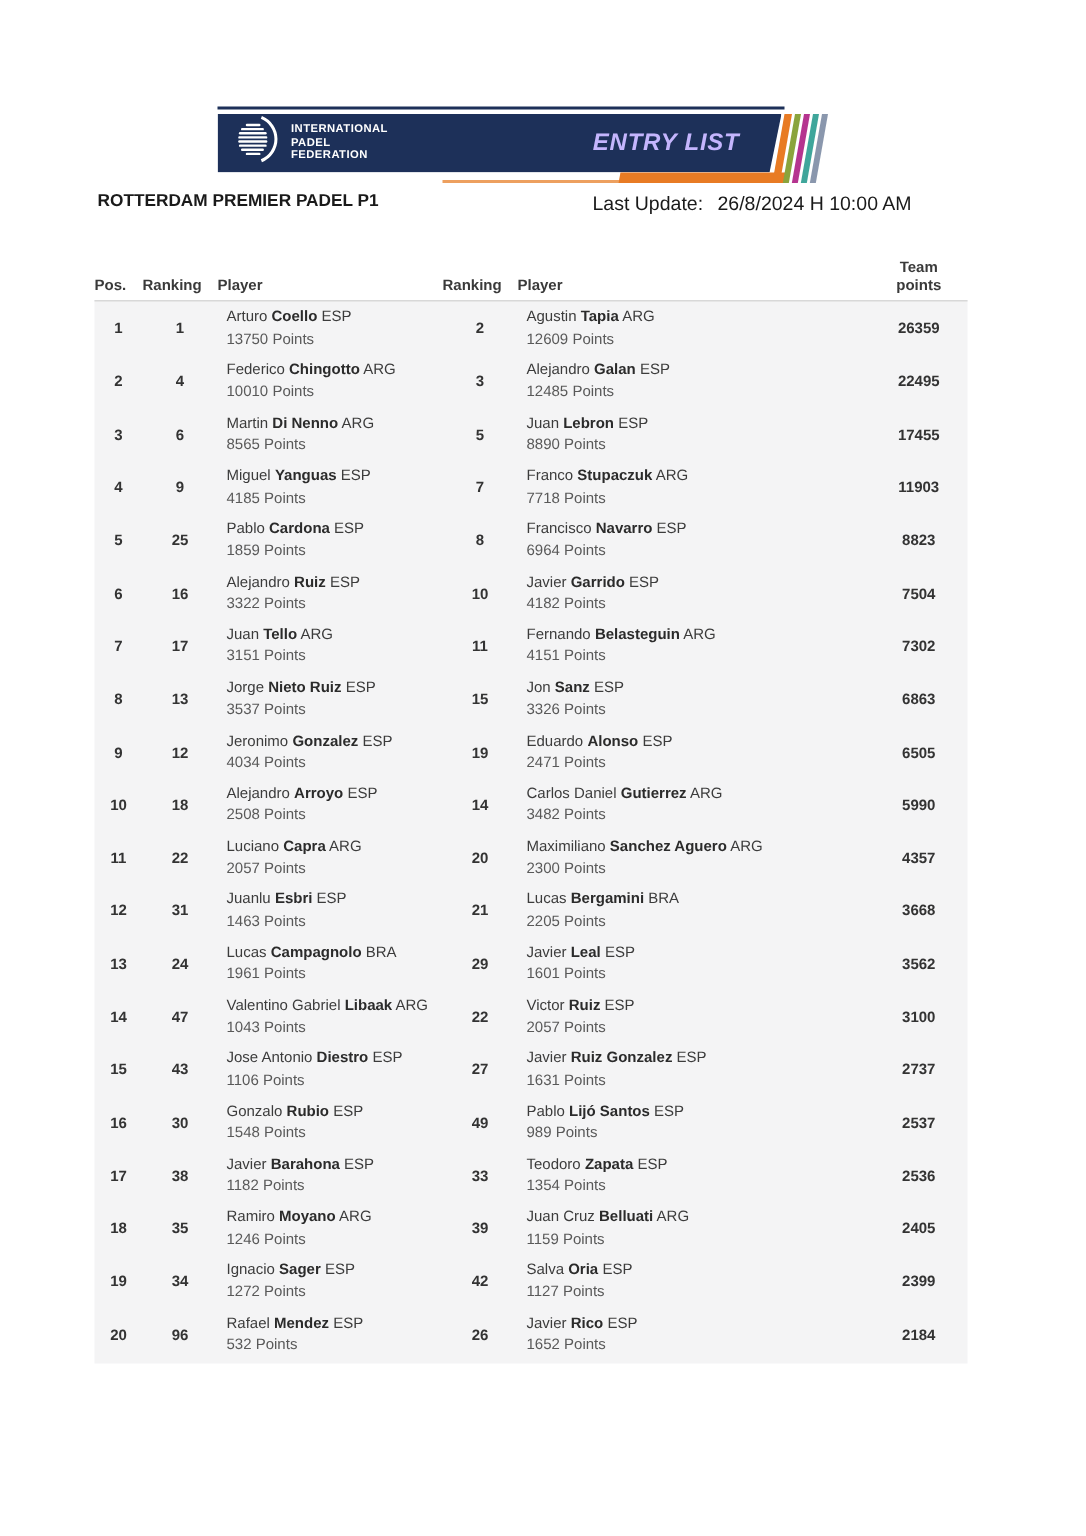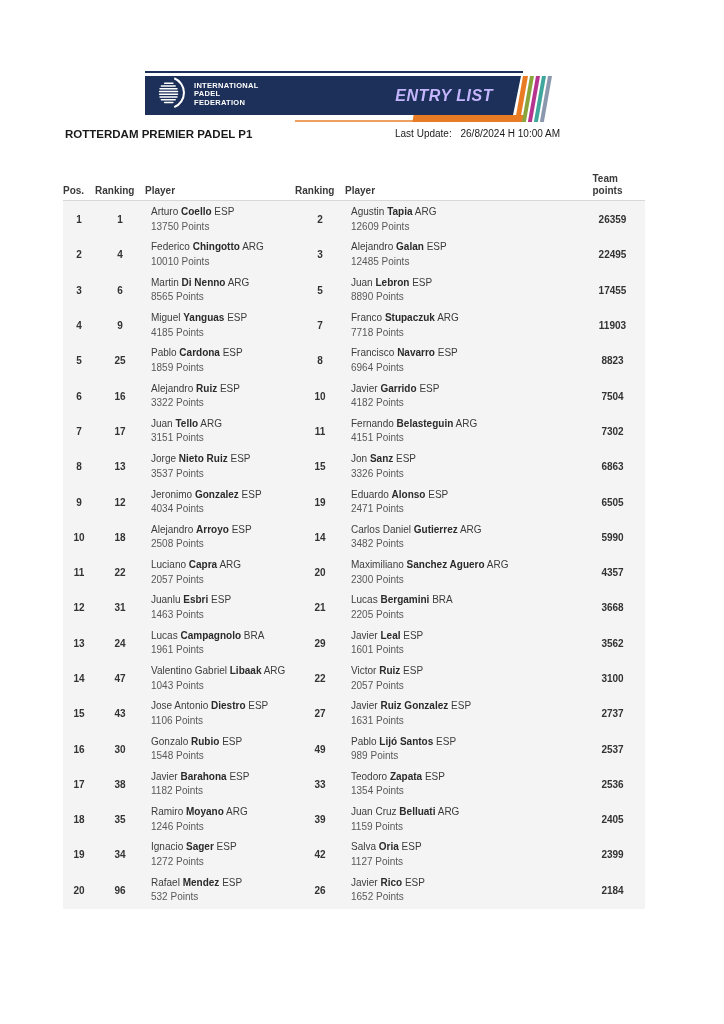--- a/index.html
+++ b/index.html
@@ -19,30 +19,30 @@
   .orange-band{position:absolute;left:268px;top:44px;width:110px;height:7px;background:#e87b24;
                transform:skewX(-10deg);}
   .orange-tail{position:absolute;left:150px;top:49px;width:120px;height:2px;background:#eda05f;}
   .stripes{position:absolute;left:378px;top:5px;height:46px;display:flex;gap:2px;
            transform:skewX(-10deg);transform-origin:top left;}
   .stripes i{display:block;width:4px;height:100%;}
 
   
   .title-row{position:absolute;left:65px;top:128px;width:600px;display:flex;}
   .event-title{font-weight:bold;font-size:11.5px;}
-  .last-update{position:absolute;left:330px;top:0;font-size:10px;}
+  .last-update{position:absolute;left:330px;top:0;font-size:13px;}
   .last-update .val{margin-left:6px;}
 
   
   .table{position:absolute;left:63px;top:168px;width:582px;}
   .thead{display:grid;grid-template-columns:32px 50px 150px 50px 235px 65px;
          align-items:end;padding-bottom:4px;min-height:28px;
          font-weight:bold;font-size:10px;color:#3a3a3a;}
   .thead .h{}
-  .thead .h.team{white-space:normal;line-height:1.15;text-align:left;}
+  .thead .h.team{white-space:normal;line-height:1.15;text-align:center;}
   .tbody{background:#f4f4f5;border-top:1px solid #d8d8d8;padding:1px 0;}
   .trow{display:grid;grid-template-columns:32px 50px 150px 50px 235px 65px;
         align-items:center;height:35.3px;}
   .c{font-size:10px;}
   .c.pos,.c.rank{text-align:center;font-weight:bold;color:#333;}
   .c.team{text-align:center;font-weight:bold;color:#333;}
   .c.player{padding-left:6px;}
   .pname{color:#3c3c3c;line-height:1.45;}
   .pname b{color:#2b2b2b;}
   .ppoints{color:#595959;line-height:1.45;}

